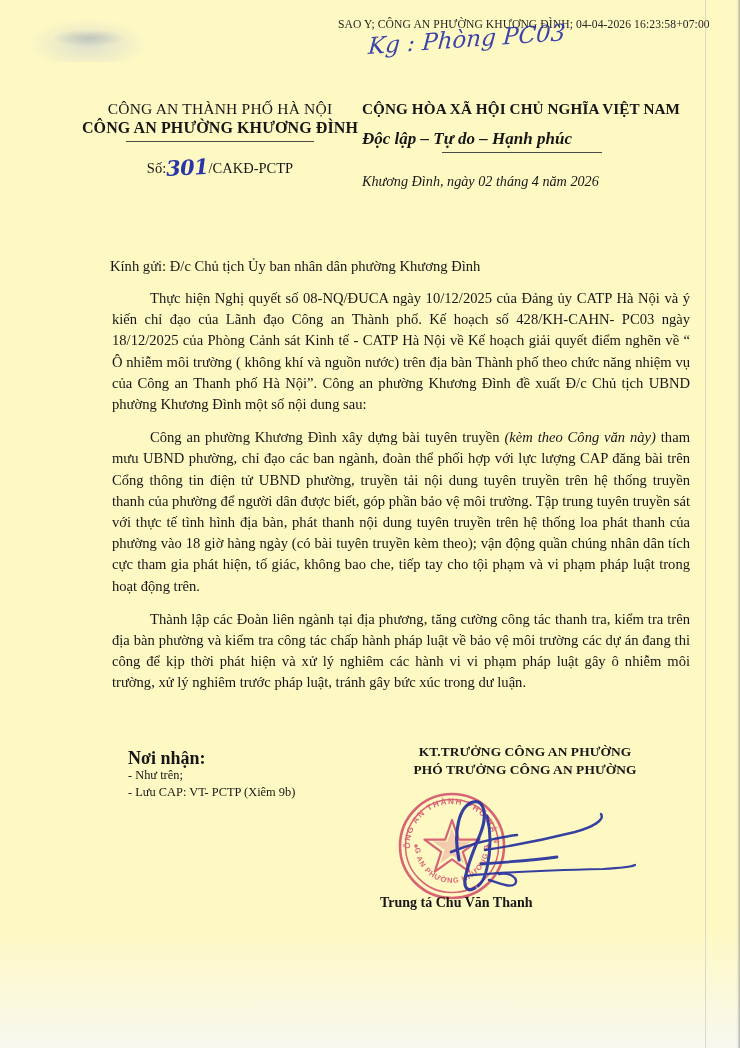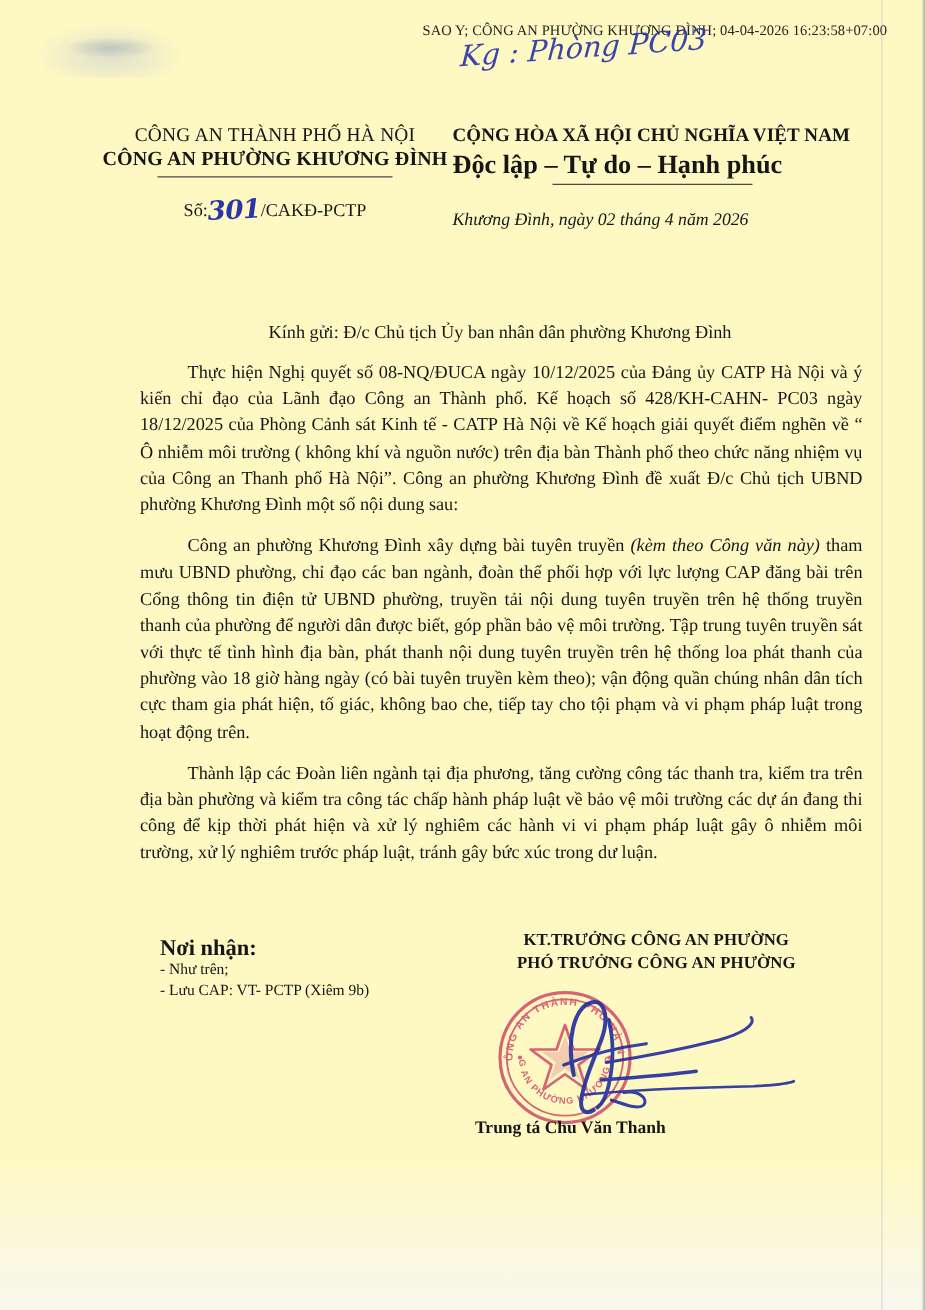--- a/index.html
+++ b/index.html
@@ -125,44 +125,44 @@
     position: absolute;
     left: 362px; top: 100px;
     width: 320px;
   }
   .lh-right .r1 {
     font-size: 15.2px;
     font-weight: bold;
     letter-spacing: 0.1px;
   }
   .lh-right .r2 {
-    font-size: 21px;
-    font-weight: bold;
-    margin-top: 1px;
+    font-size: 17px;
+    font-weight: bold;
+    margin-top: 11px;
+    font-style: italic;
   }
   .rule-short2 {
     width: 160px;
     height: 1.2px;
     background: #4a4a4a;
     margin: 3px auto 0 auto;
   }
   .lh-right .date {
     font-size: 14.2px;
     font-style: italic;
     margin-top: 20px;
     white-space: nowrap;
   }
 
   
   .recipient {
     position: absolute;
     left: 110px; top: 258px;
     width: 580px;
     font-size: 14.6px;
-    text-align: center;
   }
   .body {
     position: absolute;
     left: 112px; top: 288px;
     width: 578px;
     font-size: 14.6px;
     line-height: 21.2px;
     text-align: justify;
   }
   .body p {

